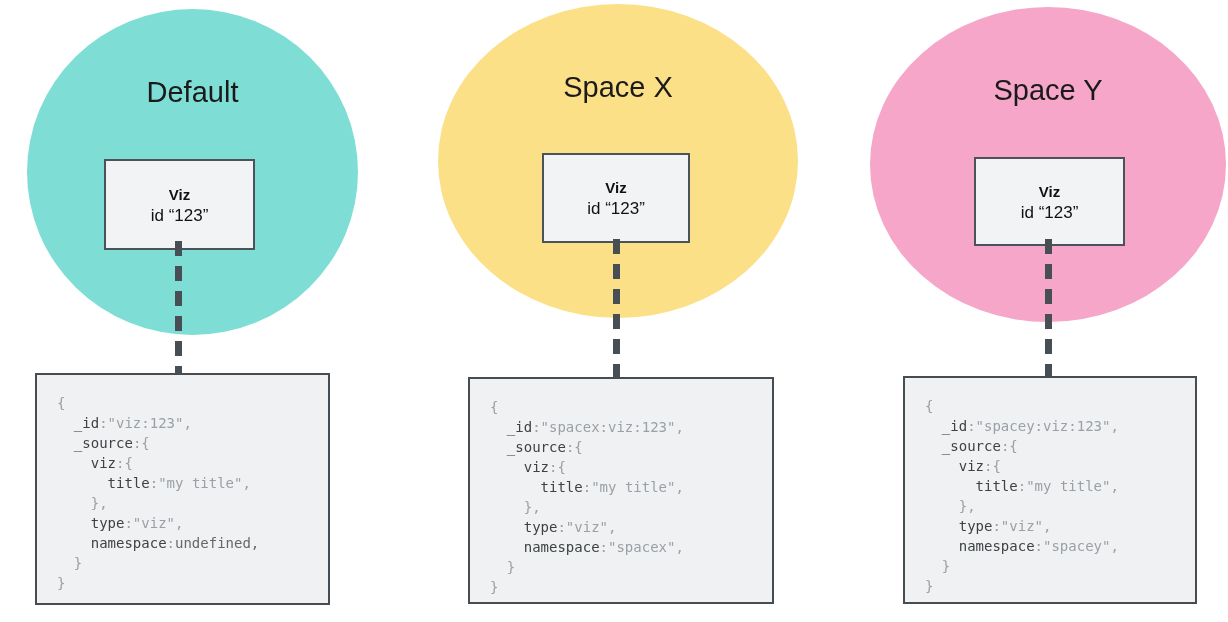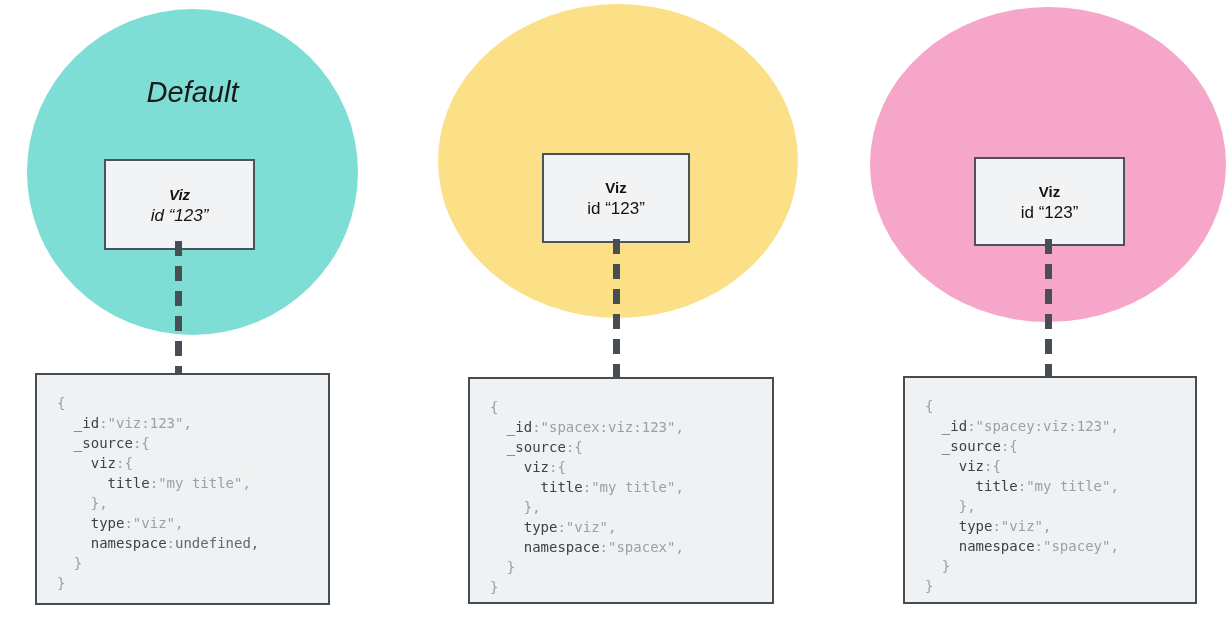--- a/index.html
+++ b/index.html
@@ -99,44 +99,46 @@
   .code-line { white-space: pre; }
   .tok-key       { color: var(--key-color, #3d4246); font-weight: normal; }
   .tok-value     { color: var(--value-color, #9aa0a6); }
   .tok-undefined { color: var(--undefined-color, #63686d); }
 </style>
 </head>
 <body style="background: rgb(255, 255, 255);">
 
 <div id="canvas">
   <section class="panel panel1">
-    <div class="circle" style="background: rgb(126, 222, 214); font-style: italic;">
+    <div class="circle" style="background: rgb(126, 222, 214);">
       <div class="space-title">Default</div>
       <div class="viz-box">
         <div class="viz-name">Viz</div>
         <div class="viz-id">id “123”</div>
       </div>
     </div>
     <div class="dash"></div>
     <pre class="doc"><div class="code-line"><span class="tok-value">{</span></div><div class="code-line"><span class="tok-value">  </span><span class="tok-key">_id</span><span class="tok-value">:"viz:123",</span></div><div class="code-line"><span class="tok-value">  </span><span class="tok-key">_source</span><span class="tok-value">:{</span></div><div class="code-line"><span class="tok-value">    </span><span class="tok-key">viz</span><span class="tok-value">:{</span></div><div class="code-line"><span class="tok-value">      </span><span class="tok-key">title</span><span class="tok-value">:"my title",</span></div><div class="code-line"><span class="tok-value">    },</span></div><div class="code-line"><span class="tok-value">    </span><span class="tok-key">type</span><span class="tok-value">:"viz",</span></div><div class="code-line"><span class="tok-value">    </span><span class="tok-key">namespace</span><span class="tok-value">:</span><span class="tok-undefined">undefined,</span></div><div class="code-line"><span class="tok-value">  }</span></div><div class="code-line"><span class="tok-value">}</span></div></pre>
   </section>
 
   <section class="panel panel2">
     <div class="circle" style="background: rgb(252, 224, 135);">
+      <div class="space-title">Space X</div>
       <div class="viz-box">
         <div class="viz-name">Viz</div>
         <div class="viz-id">id “123”</div>
       </div>
     </div>
     <div class="dash"></div>
     <pre class="doc"><div class="code-line"><span class="tok-value">{</span></div><div class="code-line"><span class="tok-value">  </span><span class="tok-key">_id</span><span class="tok-value">:"spacex:viz:123",</span></div><div class="code-line"><span class="tok-value">  </span><span class="tok-key">_source</span><span class="tok-value">:{</span></div><div class="code-line"><span class="tok-value">    </span><span class="tok-key">viz</span><span class="tok-value">:{</span></div><div class="code-line"><span class="tok-value">      </span><span class="tok-key">title</span><span class="tok-value">:"my title",</span></div><div class="code-line"><span class="tok-value">    },</span></div><div class="code-line"><span class="tok-value">    </span><span class="tok-key">type</span><span class="tok-value">:"viz",</span></div><div class="code-line"><span class="tok-value">    </span><span class="tok-key">namespace</span><span class="tok-value">:"spacex",</span></div><div class="code-line"><span class="tok-value">  }</span></div><div class="code-line"><span class="tok-value">}</span></div></pre>
   </section>
 
   <section class="panel panel3">
     <div class="circle" style="background: rgb(246, 166, 201);">
+      <div class="space-title">Space Y</div>
       <div class="viz-box">
         <div class="viz-name">Viz</div>
         <div class="viz-id">id “123”</div>
       </div>
     </div>
     <div class="dash"></div>
     <pre class="doc"><div class="code-line"><span class="tok-value">{</span></div><div class="code-line"><span class="tok-value">  </span><span class="tok-key">_id</span><span class="tok-value">:"spacey:viz:123",</span></div><div class="code-line"><span class="tok-value">  </span><span class="tok-key">_source</span><span class="tok-value">:{</span></div><div class="code-line"><span class="tok-value">    </span><span class="tok-key">viz</span><span class="tok-value">:{</span></div><div class="code-line"><span class="tok-value">      </span><span class="tok-key">title</span><span class="tok-value">:"my title",</span></div><div class="code-line"><span class="tok-value">    },</span></div><div class="code-line"><span class="tok-value">    </span><span class="tok-key">type</span><span class="tok-value">:"viz",</span></div><div class="code-line"><span class="tok-value">    </span><span class="tok-key">namespace</span><span class="tok-value">:"spacey",</span></div><div class="code-line"><span class="tok-value">  }</span></div><div class="code-line"><span class="tok-value">}</span></div></pre>
   </section>
 </div>
 

